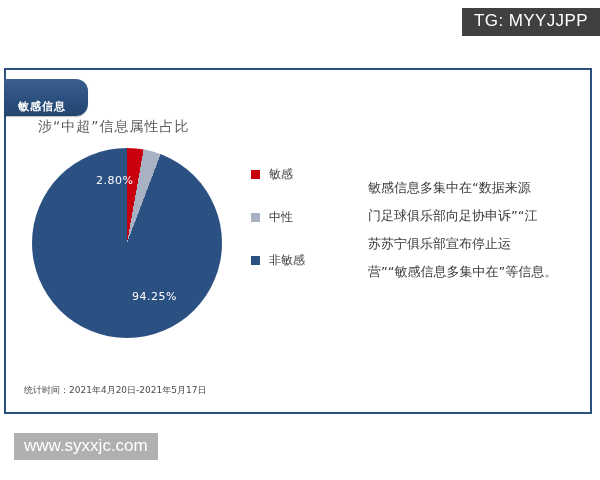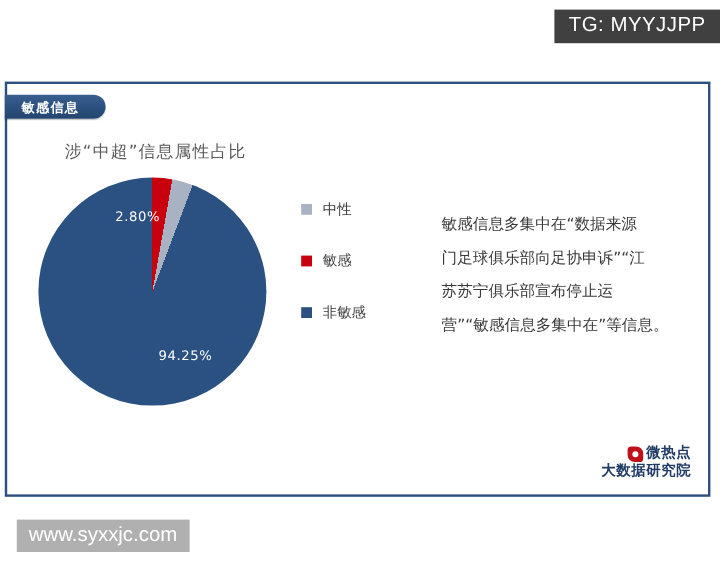--- a/index.html
+++ b/index.html
@@ -52,21 +52,21 @@
     border: 2px solid #2b4f7e;
     background: #ffffff;
     box-sizing: border-box;
   }
 
   .card-tab {
     position: absolute;
     left: -2px;
     top: 9px;
     height: 20px;
-    padding: 0 22px 0 14px;
+    padding: 17px 22px 0 14px;
     background: linear-gradient(180deg, #3a5e8e 0%, #2b4f7e 55%, #24456f 100%);
     border-radius: 0 12px 12px 0;
     color: #ffffff;
     font-size: 11px;
     font-weight: bold;
     display: flex;
     align-items: center;
     letter-spacing: 1px;
     box-shadow: 0 1px 1px rgba(0,0,0,0.25);
   }
@@ -75,21 +75,21 @@
   .chart-wrap {
     position: absolute;
     left: 10px;
     top: 48px;
     width: 350px;
     height: 250px;
   }
 
   .chart-title {
     position: absolute;
-    left: 38px;
+    left: 22px;
     top: 0px;
     font-size: 14px;
     color: #5a5a5a;
     letter-spacing: 1px;
     white-space: nowrap;
   }
 
   .pie-box {
     position: absolute;
     left: 16px;
@@ -224,47 +224,41 @@
     <div class="pie-box">
       <div class="pie" id="pie-slices" style="background: conic-gradient(rgb(201, 0, 14) 0%, rgb(201, 0, 14) 2.8%, rgb(168, 178, 194) 2.8%, rgb(168, 178, 194) 5.75%, rgb(43, 80, 130) 5.75%, rgb(43, 80, 130) 100%);"></div>
 
       <div class="pie-label small">2.80%</div>
 
       <div class="pie-label big">94.25%</div>
     </div>
 
     <div class="legend" id="pie-legend">
         <div class="legend-item">
+          <span class="swatch" style="background: rgb(201, 0, 14);"></span>
+          <span class="legend-label">敏感</span>
+        </div>
+        <div class="legend-item">
           <span class="swatch" style="background: rgb(168, 178, 194);"></span>
           <span class="legend-label">中性</span>
-        </div>
-        <div class="legend-item">
-          <span class="swatch" style="background: rgb(201, 0, 14);"></span>
-          <span class="legend-label">敏感</span>
         </div>
         <div class="legend-item">
           <span class="swatch" style="background: rgb(43, 80, 130);"></span>
           <span class="legend-label">非敏感</span>
         </div>
       </div>
   </div>
 
   <div class="note">
     <div class="note-line">敏感信息多集中在“数据来源</div>
     <div class="note-line">门足球俱乐部向足协申诉”“江</div>
     <div class="note-line">苏苏宁俱乐部宣布停止运</div>
     <div class="note-line">营”“敏感信息多集中在”等信息。</div>
   </div>
 
   <div class="footer">
-  </div>
-
-  <div class="logo">
-    <div class="logo-top">
-      <span class="logo-mark"></span>
-      <span class="logo-name">微热点</span>
-    </div>
-    <div class="logo-sub">大数据研究院</div>
-  </div>
+    <div class="footer-line">统计时间：2021年4月20日-2021年5月17日</div>
+  </div>
+
 
 </div>
 
 <div class="site-watermark">www.syxxjc.com</div>
 
 </body></html>

